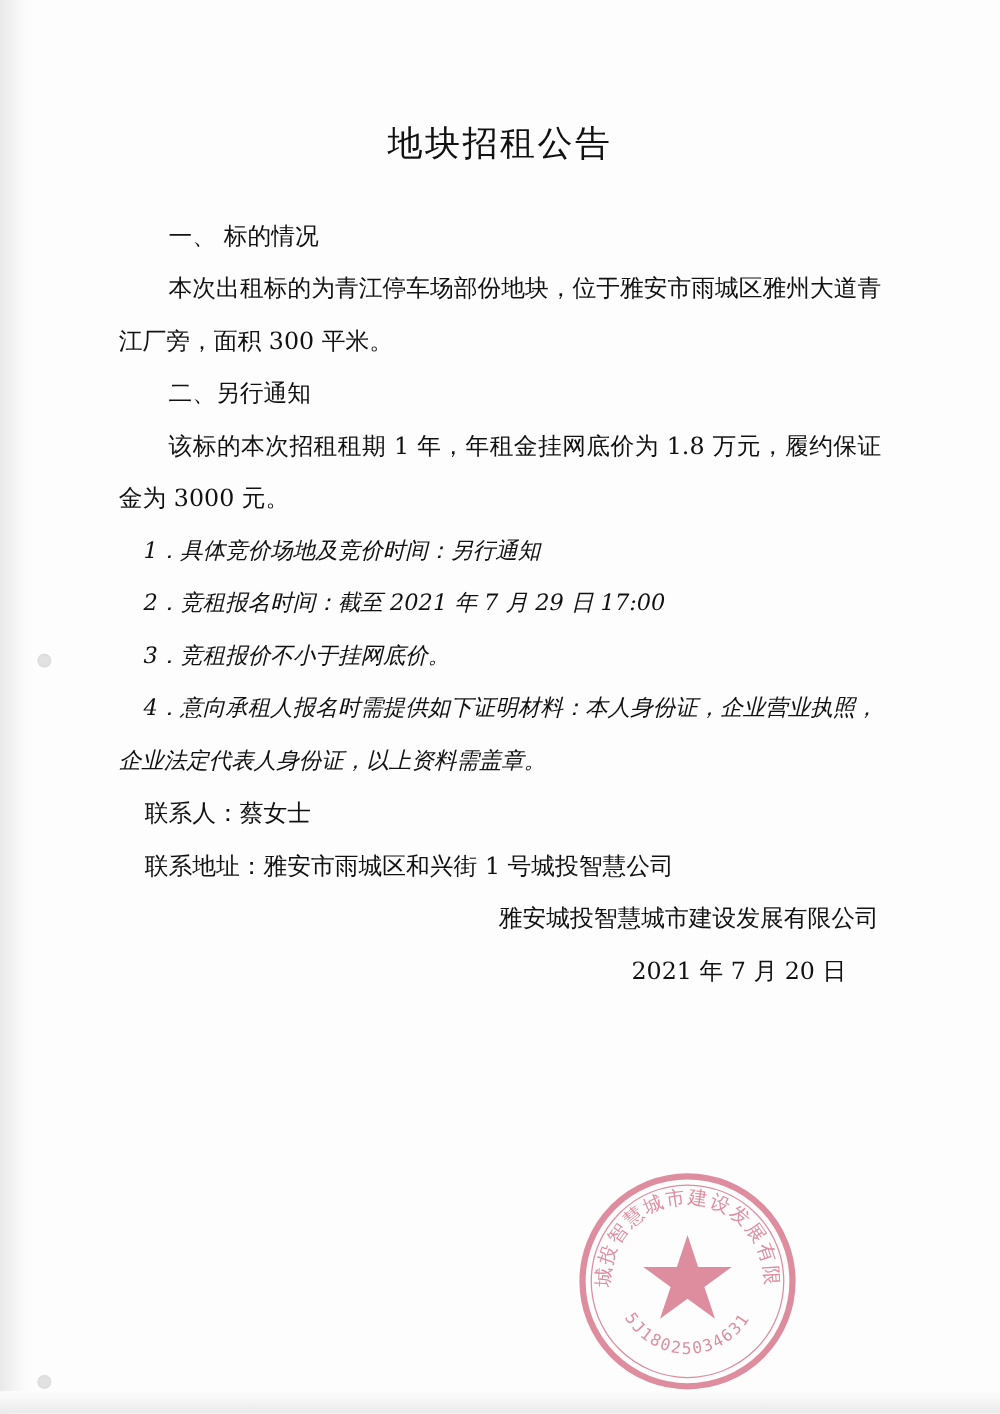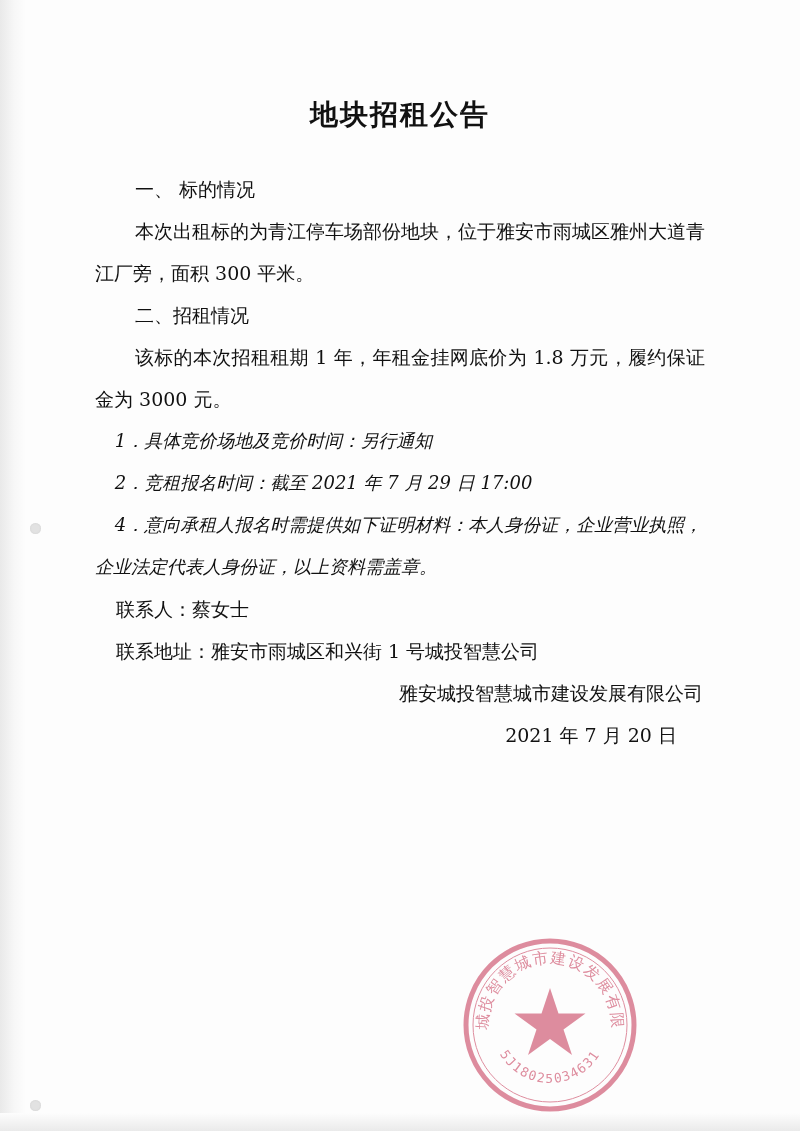--- a/index.html
+++ b/index.html
@@ -48,21 +48,21 @@
 
   .doc {
     position: absolute;
     left: 95px;
     top: 96px;
     width: 610px;
   }
   .title {
     text-align: center;
     font-size: 28px;
-    font-weight: bold;
+    font-weight: normal;
     letter-spacing: 2px;
     margin-bottom: 34px;
     font-family: "DejaVu Serif", "Liberation Serif", serif;
   }
   p.body {
     font-size: 19px;
     line-height: 42px;
     margin: 0 0 0 0;
     text-align: justify;
     text-justify: inter-ideograph;
@@ -118,25 +118,26 @@
   <div class="punch p2"></div>
 
   <div class="doc">
 
     <div class="title">地块招租公告</div>
 
 
     <p class="sec-head">一、 标的情况</p>
     <p class="body indent2">本次出租标的为青江停车场部份地块，位于雅安市雨城区雅州大道青江厂旁，面积 300 平米。</p>
 
-    <p class="sec-head">二、招租情况</p>
+    <p class="sec-head">二、另行通知</p>
     <p class="body indent2">该标的本次招租租期 1 年，年租金挂网底价为 1.8 万元，履约保证金为 3000 元。</p>
 
     <p class="list-item">1．具体竞价场地及竞价时间：另行通知</p>
     <p class="list-item">2．竞租报名时间：截至 2021 年 7 月 29 日 17:00</p>
+    <p class="list-item">3．竞租报价不小于挂网底价。</p>
     <p class="list-item">4．意向承租人报名时需提供如下证明材料：本人身份证，企业营业执照，企业法定代表人身份证，以上资料需盖章。</p>
 
     <p class="contact-line">联系人：蔡女士</p>
     <p class="contact-line">联系地址：雅安市雨城区和兴街 1 号城投智慧公司</p>
 
     <p class="sign">雅安城投智慧城市建设发展有限公司</p>
     <p class="sign date">2021 年 7 月 20 日</p>
   </div>
 
   <div class="seal">

